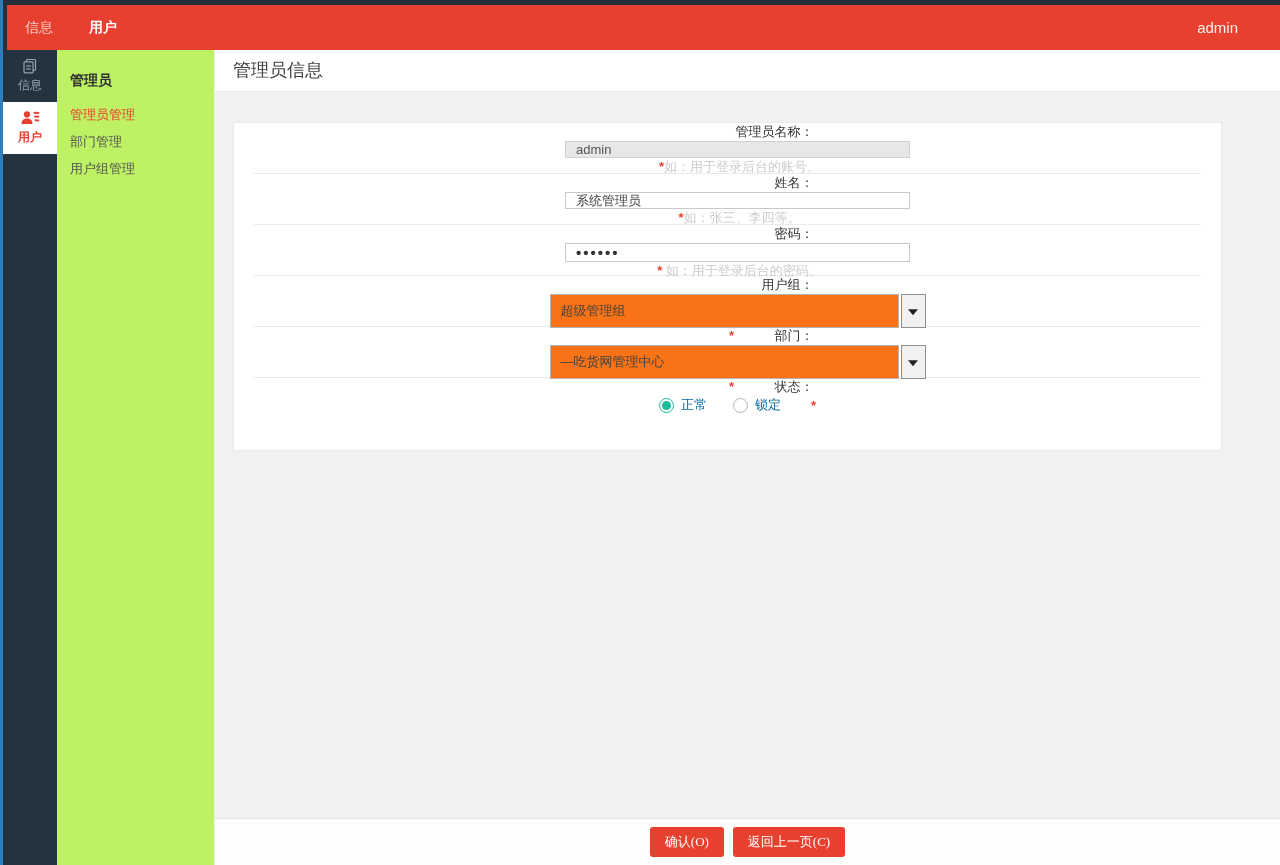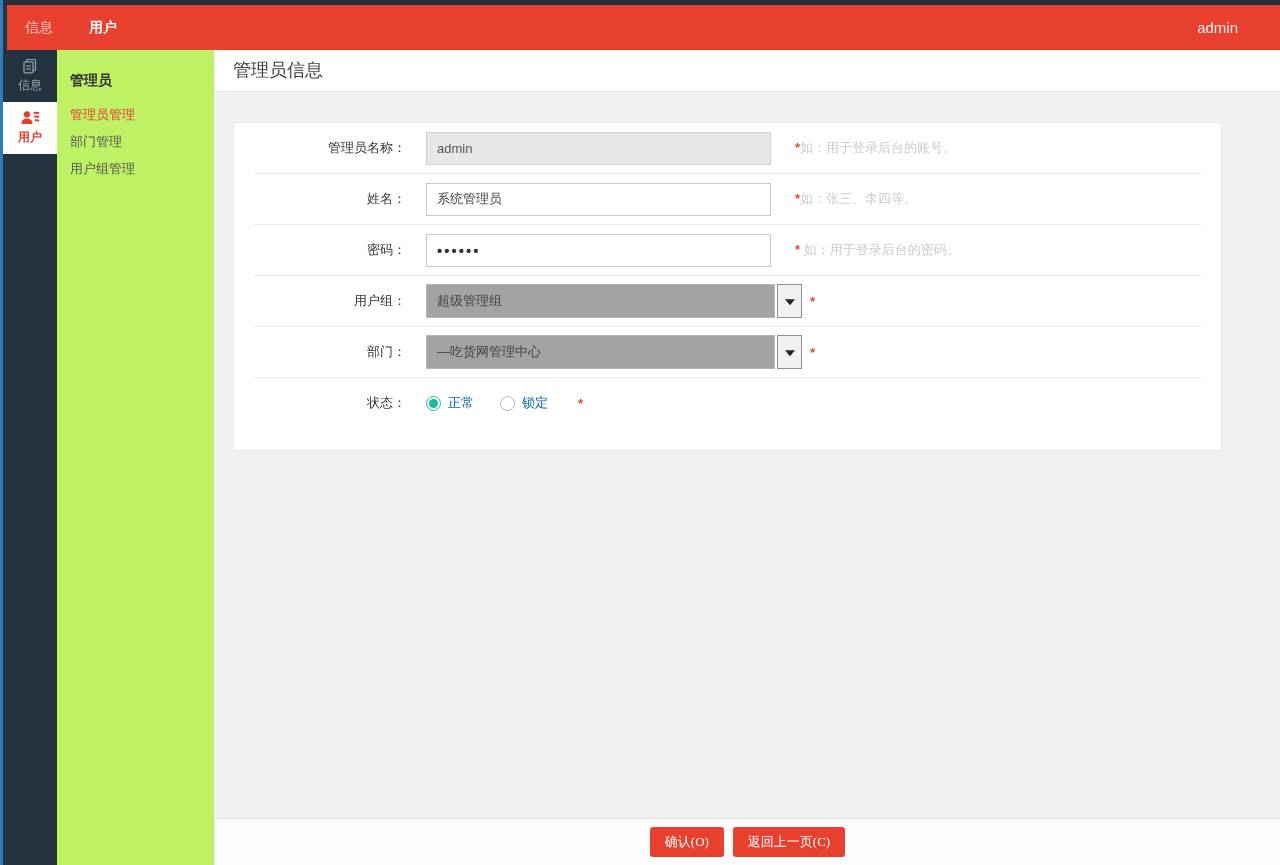--- a/index.html
+++ b/index.html
@@ -33,32 +33,32 @@
   .submenu-item { font-size:13px; color:#555; margin-bottom:13px; line-height:14px; cursor:pointer; }
   .submenu-item.active { color:#e8402f; }
 
   
   .content { position:absolute; left:215px; top:50px; right:0; bottom:0; display:flex; flex-direction:column; }
   .content-titlebar { height:42px; background:#fff; border-bottom:1px solid #e8e8e8; line-height:41px; padding-left:18px;
                       font-size:18px; color:#404040; flex:0 0 auto; }
   .content-body { flex:1 1 auto; background:#f0f1f3; overflow:hidden; }
 
   .panel { margin:30px 58px 0 18px; background:#fff; border:1px solid #e9e9e9; padding-bottom:22px; }
-  .row { height:50px; display:flex; align-items:center; }
+  .row { height:50px; display:flex; align-items:center;flex-direction:column; }
   .sep { height:1px; background:#eaeaea; margin:0 20px; }
   .lbl { width:172px; text-align:right; color:#333; flex:0 0 auto; }
   .inp { margin-left:20px; width:345px; height:33px; border:1px solid #c9c9c9; background:#fff; padding:0 10px;
          font-size:13px; color:#444; font-family:inherit; }
   .inp:disabled { background:#e7e7e7; border-color:#d2d2d2; color:#555; }
   .inp.pwd { font-size:15px; font-weight:bold; letter-spacing:2px; color:#333; }
   .hint { margin-left:24px; font-size:13px; color:#ccc; white-space:pre; }
   .star { color:#e8402f; font-style:normal; font-weight:bold; }
 
   .combo { margin-left:20px; display:flex; align-items:center; }
-  .combo-text { width:349px; height:34px; border:1px solid #b4b4b4; background:#a3a3a3; padding:0 10px;
+  .combo-text { width:349px; height:34px; border:1px solid #b4b4b4; background:#f97316; padding:0 10px;
                 line-height:32px; color:#444; }
   .combo-btn { margin-left:2px; width:25px; height:34px; border:1px solid #909090; background:#f1f1f1;
                cursor:pointer; position:relative; }
   .combo-btn::after { content:""; position:absolute; left:50%; top:50%; transform:translate(-50%,-30%);
                       border-left:5px solid transparent; border-right:5px solid transparent; border-top:6px solid #222; }
   .combo-star { margin-left:8px; }
   .radio-group { margin-left:20px; display:flex; align-items:center; }
   .radio { width:15px; height:15px; border-radius:50%; border:1px solid #b5b5b5; background:#fff; display:inline-flex;
            align-items:center; justify-content:center; cursor:pointer; }
   .radio.selected { border-color:#1abc9c; }

